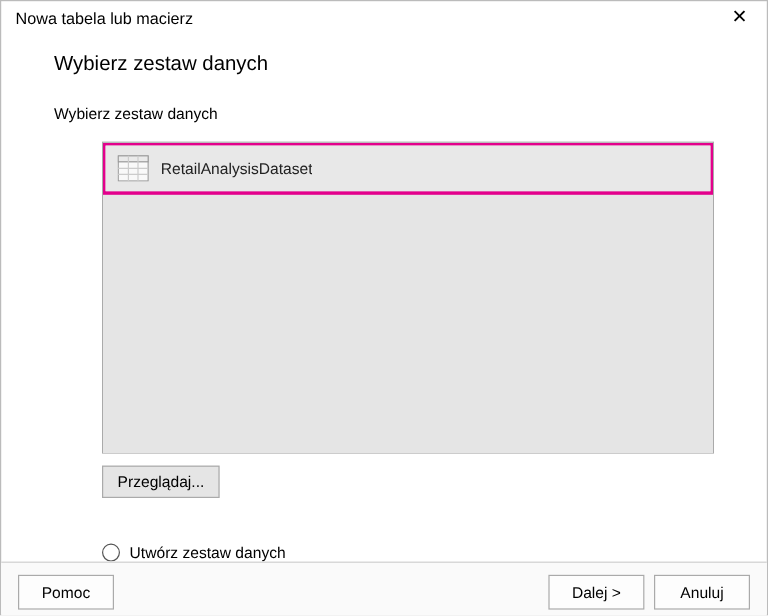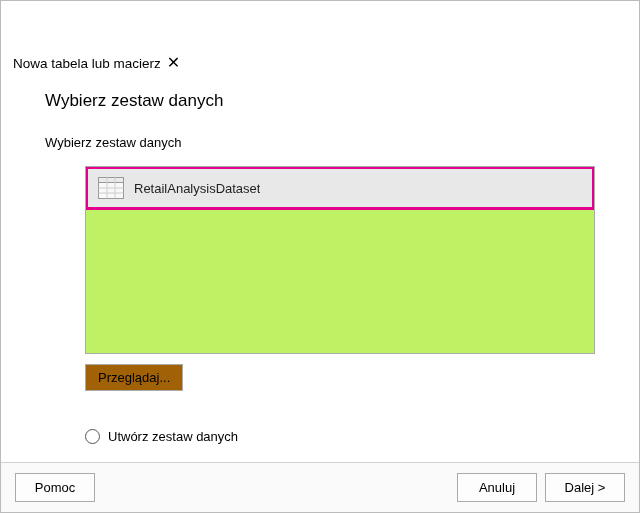--- a/index.html
+++ b/index.html
@@ -15,25 +15,24 @@
     .dialog {
       width: 640px;
       height: 513px;
       border: 1px solid #bbb;
       display: flex;
       flex-direction: column;
       background: #fff;
     }
     .titlebar {
       display: flex;
-      justify-content: flex-start;
+      justify-content: space-between;
       align-items: center;
       padding: 6px 10px 4px 12px;
       font-size: 13.5px;
-      margin-top: 48px;
     }
     .close-btn {
       font-size: 16px;
       cursor: pointer;
       padding: 0 6px;
       line-height: 1;
       font-weight: 300;
     }
     .content {
       flex: 1;
@@ -48,22 +47,22 @@
     }
     .subtext {
       font-size: 13px;
       margin-bottom: 16px;
     }
     .dataset-area {
       margin-left: 40px;
     }
     .dataset-list {
       border: 1px solid #aaa;
-      height: 188px;
-      background: #bef264;
+      height: 260px;
+      background: #e5e5e5;
       overflow: auto;
     }
     .dataset-item {
       display: flex;
       align-items: center;
       gap: 10px;
       padding: 8px 10px;
       background: #e8e8e8;
       cursor: pointer;
     }
@@ -92,21 +91,21 @@
     .highlight-box {
       border: 3px solid #e3008c;
       margin: -1px;
       padding: 0;
     }
     .browse-btn {
       margin-top: 10px;
       padding: 5px 12px;
       font-size: 13px;
       border: 1px solid #aaa;
-      background: #a16207;
+      background: #e5e5e5;
       cursor: pointer;
       font-family: inherit;
     }
     .radio-row {
       display: flex;
       align-items: center;
       gap: 8px;
       margin-top: 38px;
       margin-left: 40px;
     }
@@ -184,18 +183,18 @@
       <span>Utwórz zestaw danych</span>
     </div>
 
   </div>
 
   <div class="footer">
     <div class="footer-left">
       <button>Pomoc</button>
     </div>
     <div class="footer-right">
+      <button>Dalej &gt;</button>
       <button>Anuluj</button>
-      <button>Dalej &gt;</button>
     </div>
   </div>
 
 </div>
 
 </body></html>

